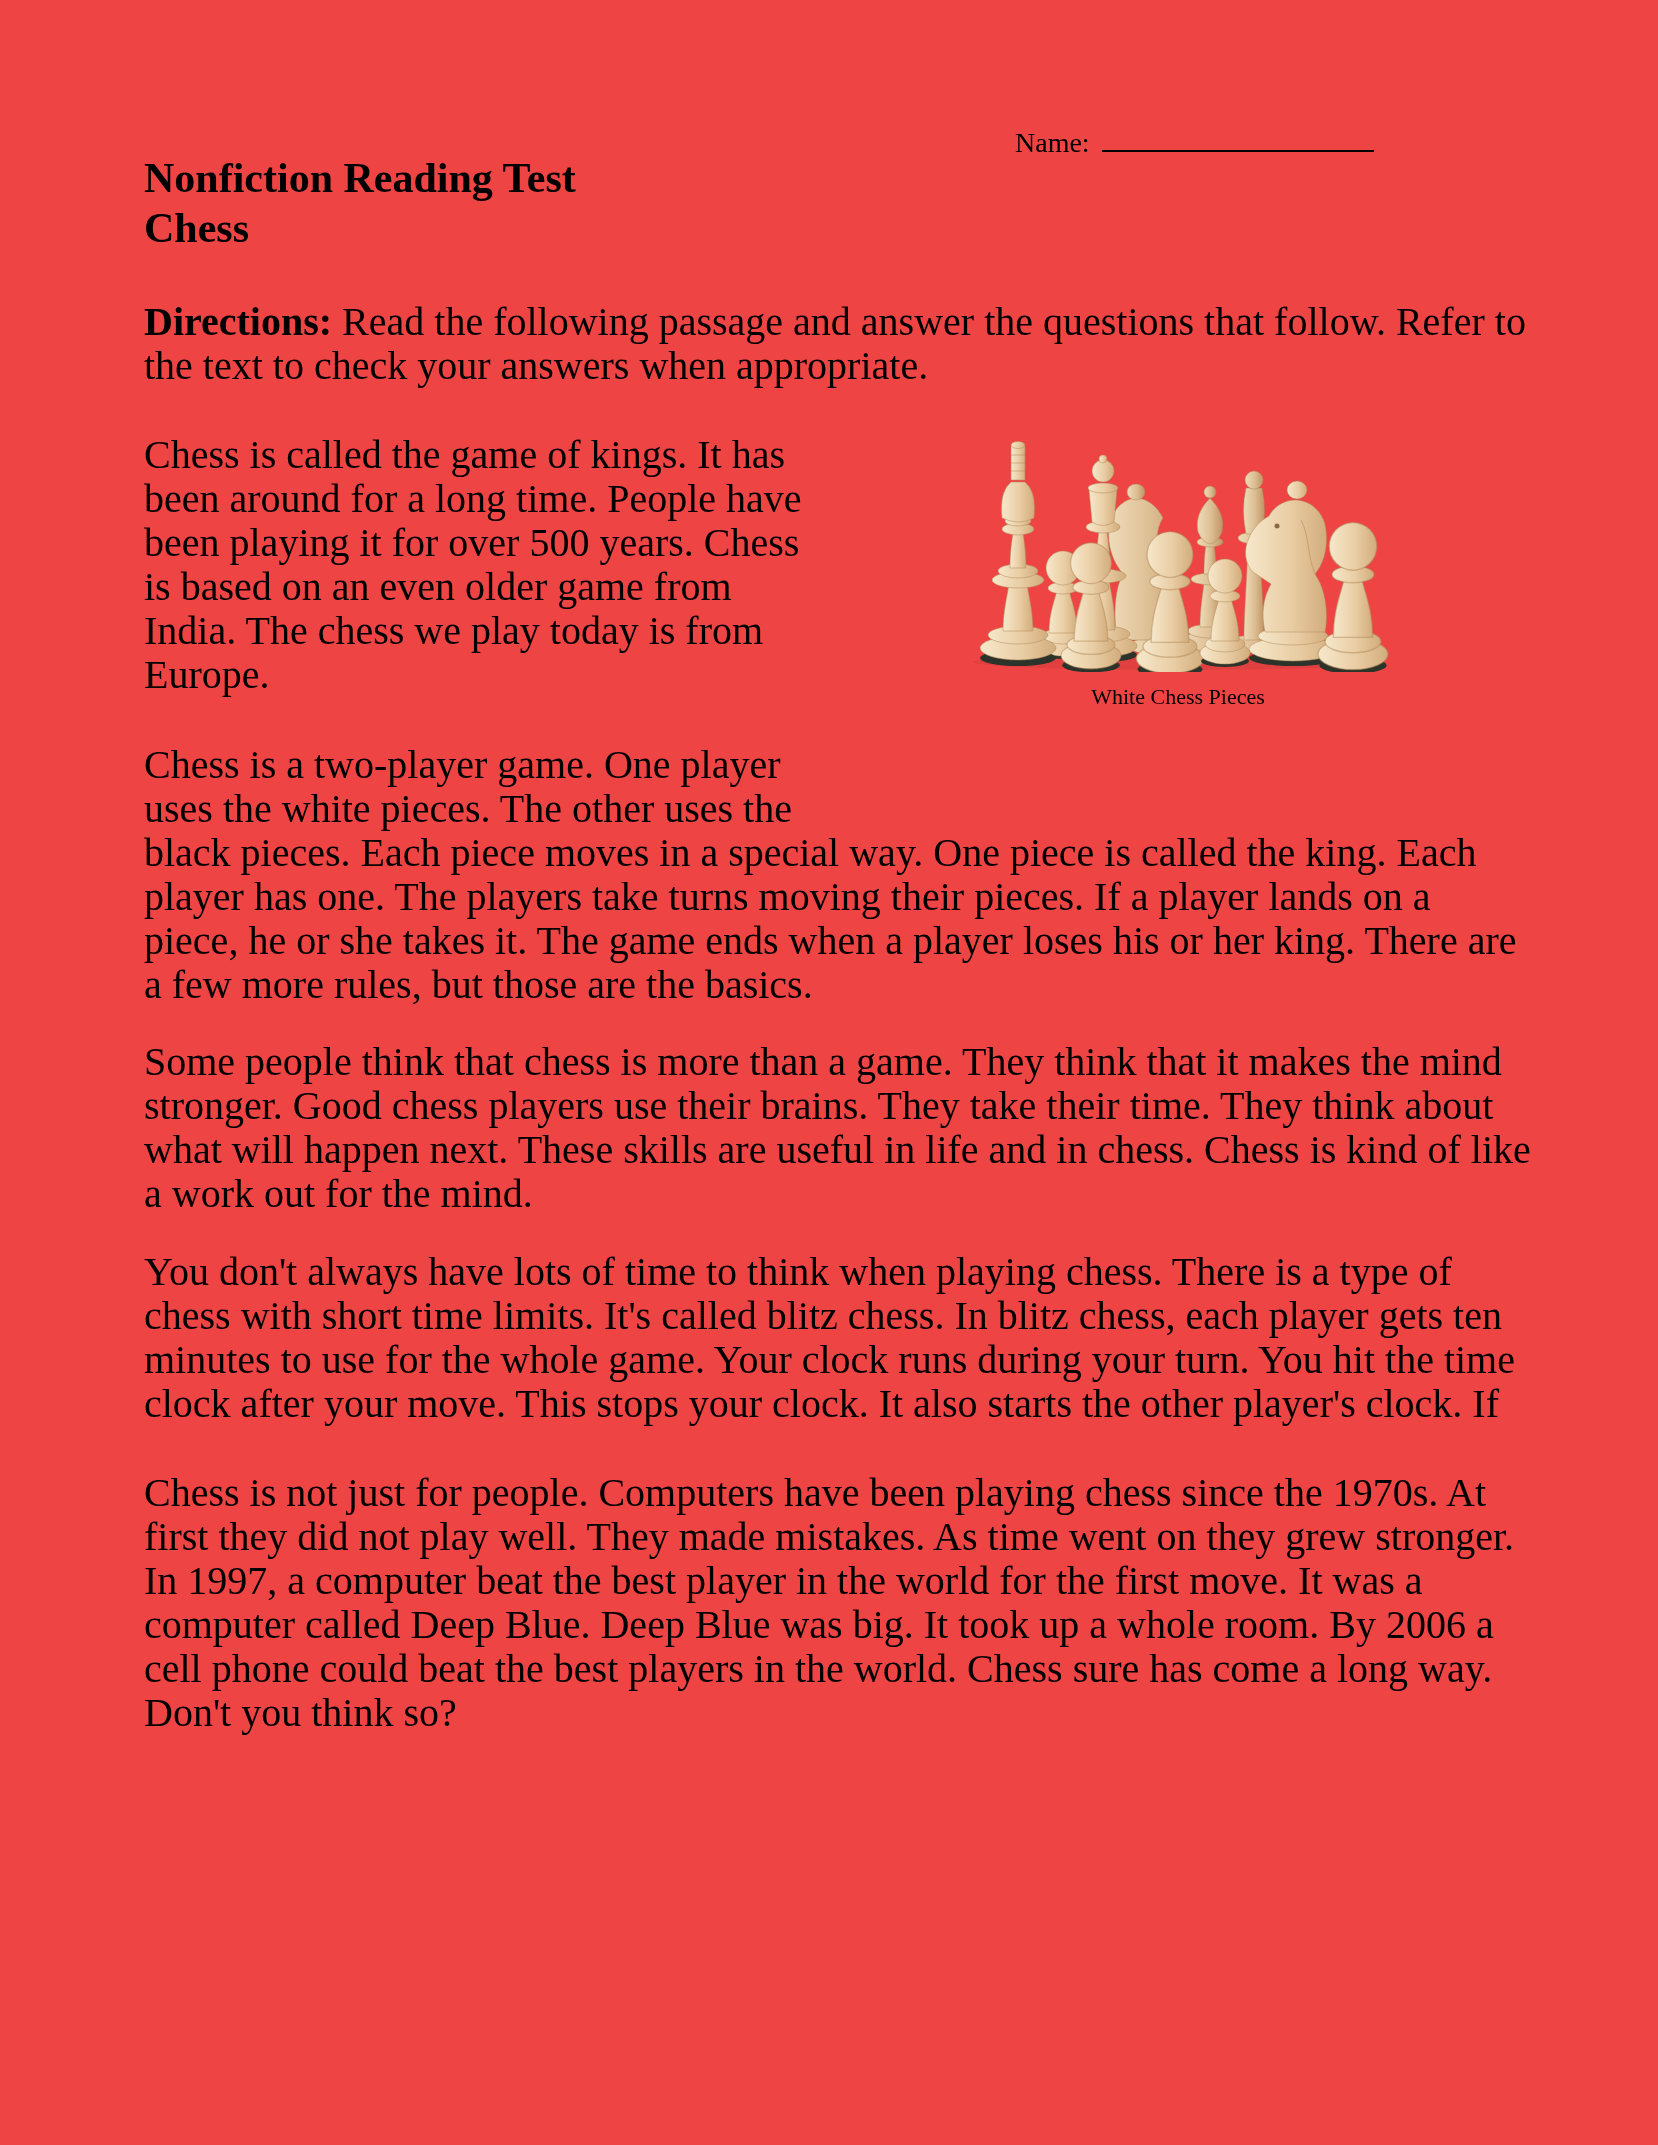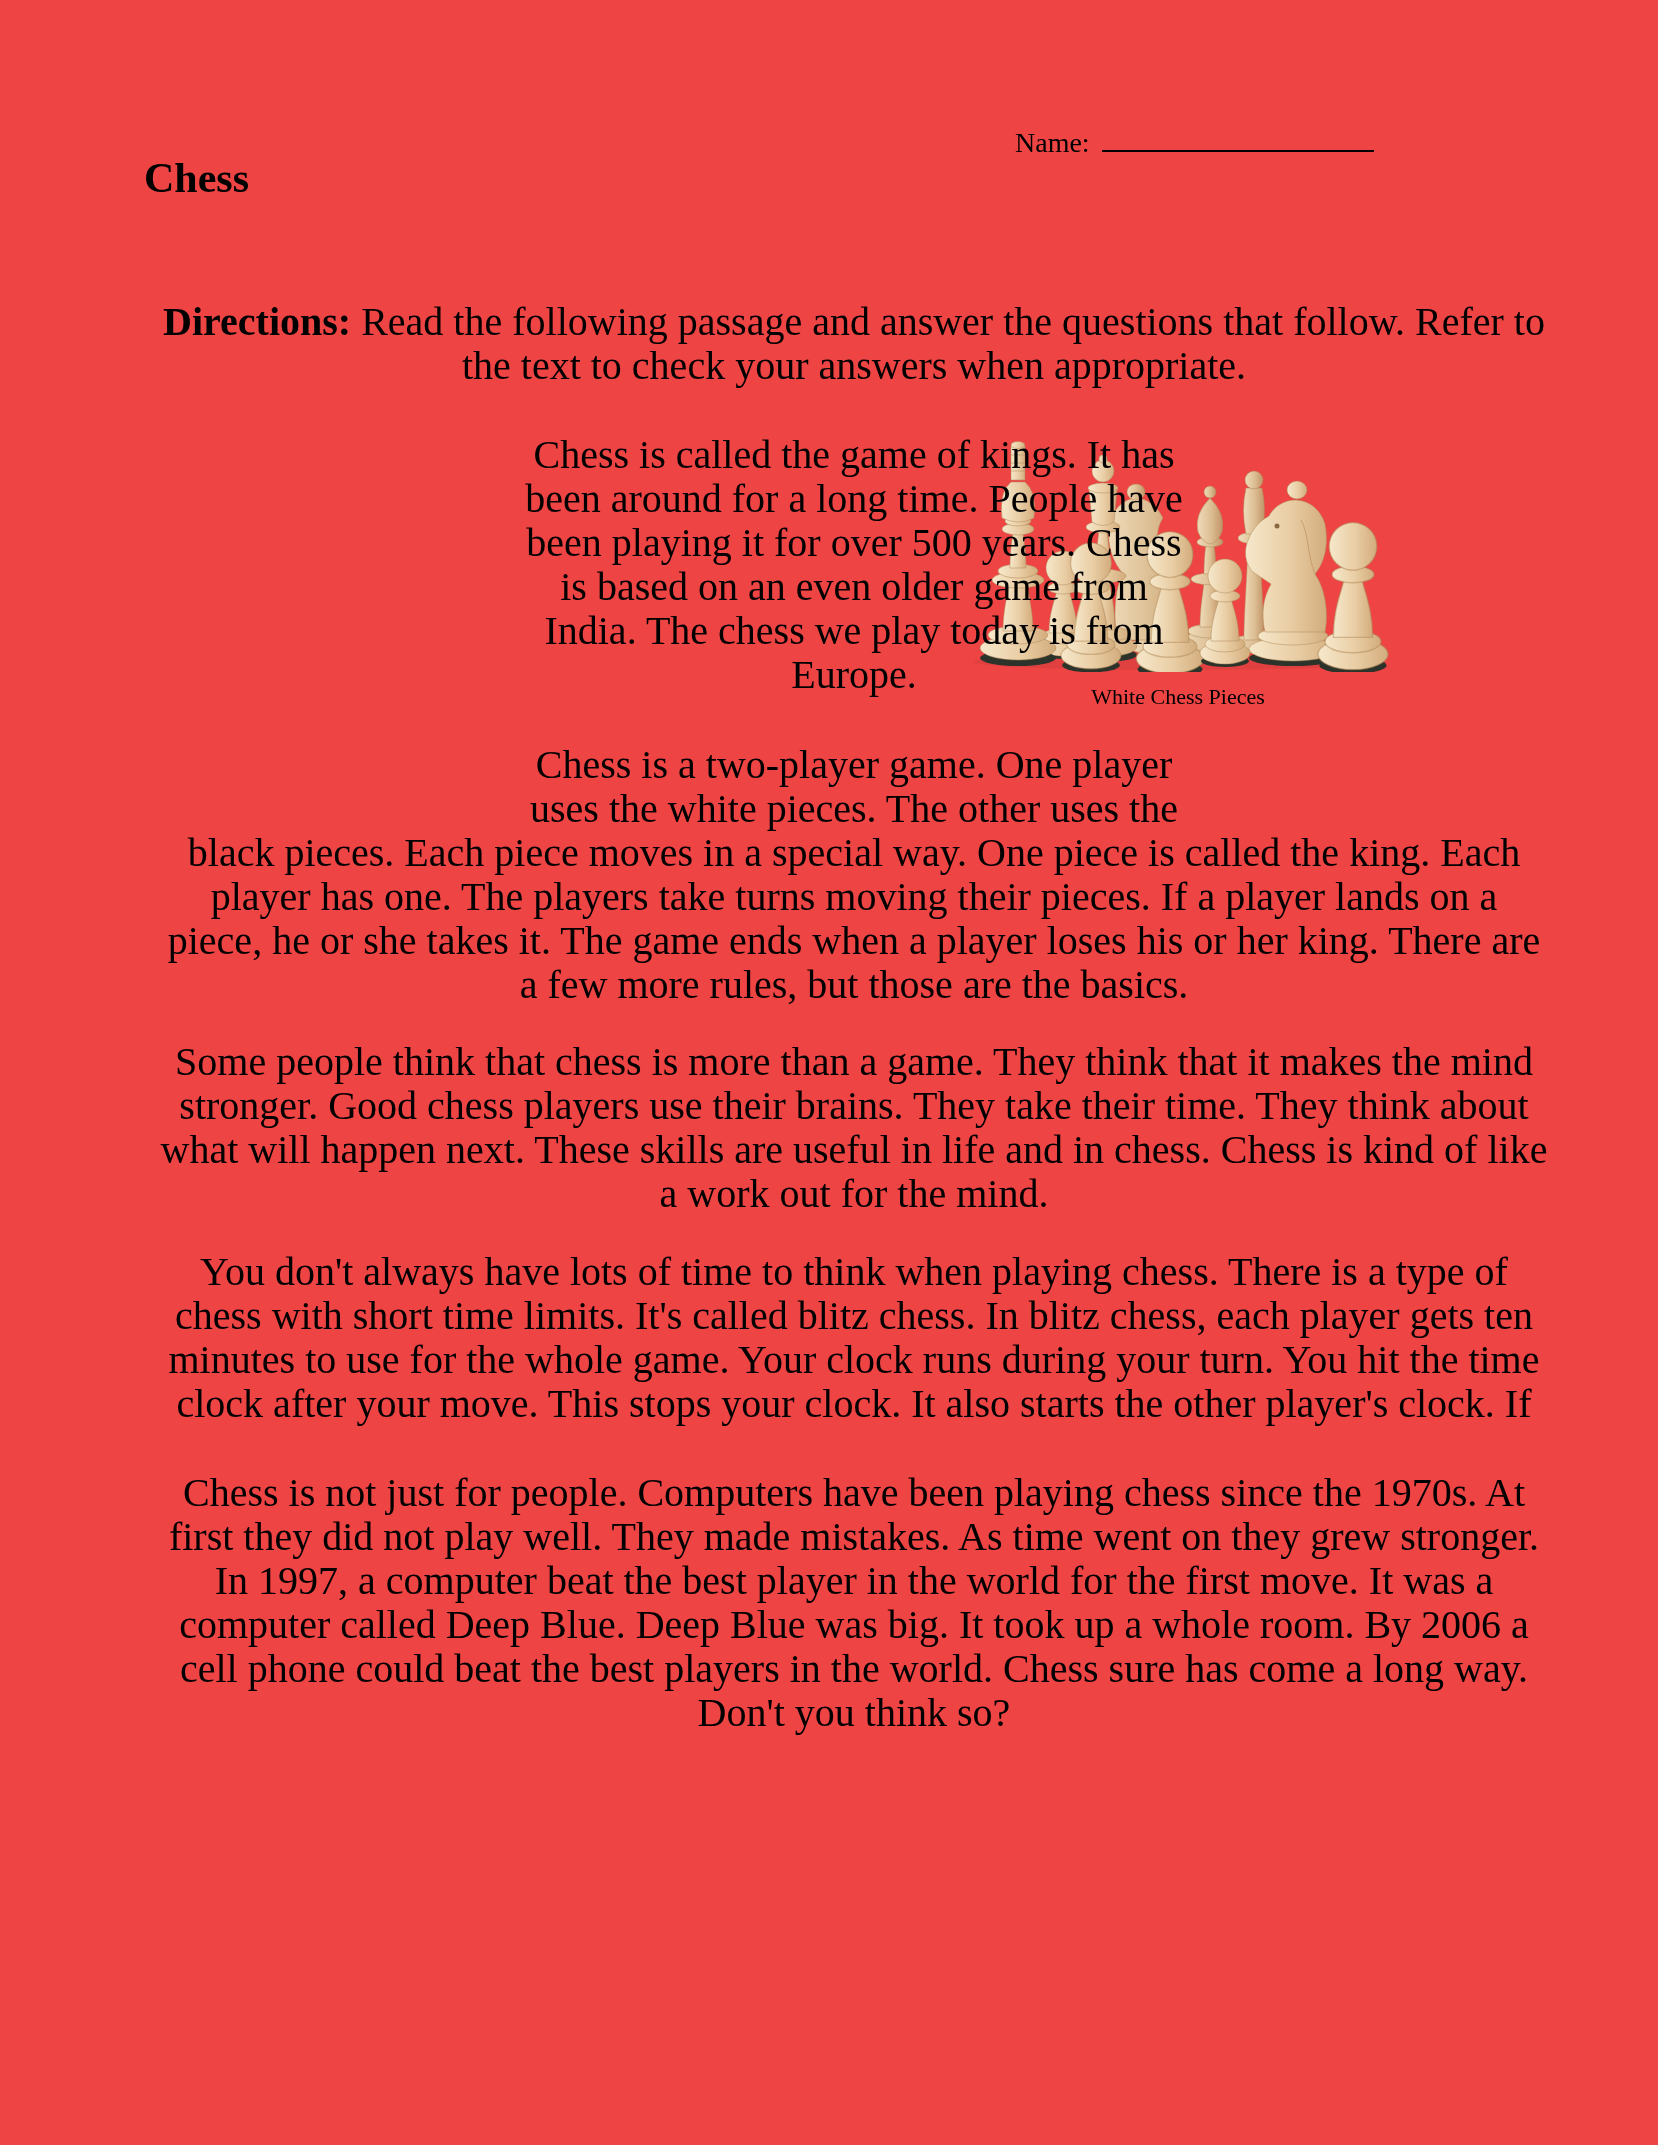--- a/index.html
+++ b/index.html
@@ -26,21 +26,21 @@
     position:absolute;top:153px;left:144px;
     font-size:42px;font-weight:bold;line-height:50px;
     white-space:nowrap;
   }
   
   .content{
     position:absolute;top:300px;left:144px;width:1420px;
     font-size:40px;line-height:44px;
   }
   .para{margin:0;}
-  .tline{white-space:nowrap;text-align:center;}
+  .tline{white-space:nowrap;}
   .directions{margin-bottom:45px;}
   .p1{margin-bottom:46px;}
   .p2{margin-bottom:33px;}
   .p3{margin-bottom:34px;}
   .p4{margin-bottom:45px;}
   .p5{margin-bottom:17px;}
   .bold{font-weight:bold;}
   
   .figure{
     position:absolute;top:422px;left:963px;width:430px;
@@ -54,20 +54,21 @@
 </head>
 <body>
 
 <div class="page">
 
   <div class="name-row">
     <span>Name:</span><span class="name-line"></span>
   </div>
 
   <div class="title">
+    <div>Nonfiction Reading Test</div>
     <div>Chess</div>
   </div>
 
   <figure class="figure">
     <svg width="430" height="250" viewBox="0 0 430 250" aria-hidden="true">
       <defs>
         <linearGradient id="woodA" x1="0" y1="0" x2="1" y2="0">
           <stop offset="0" stop-color="#f6e8cb"></stop>
           <stop offset="0.55" stop-color="#e9cda4"></stop>
           <stop offset="1" stop-color="#d2ac7c"></stop>

